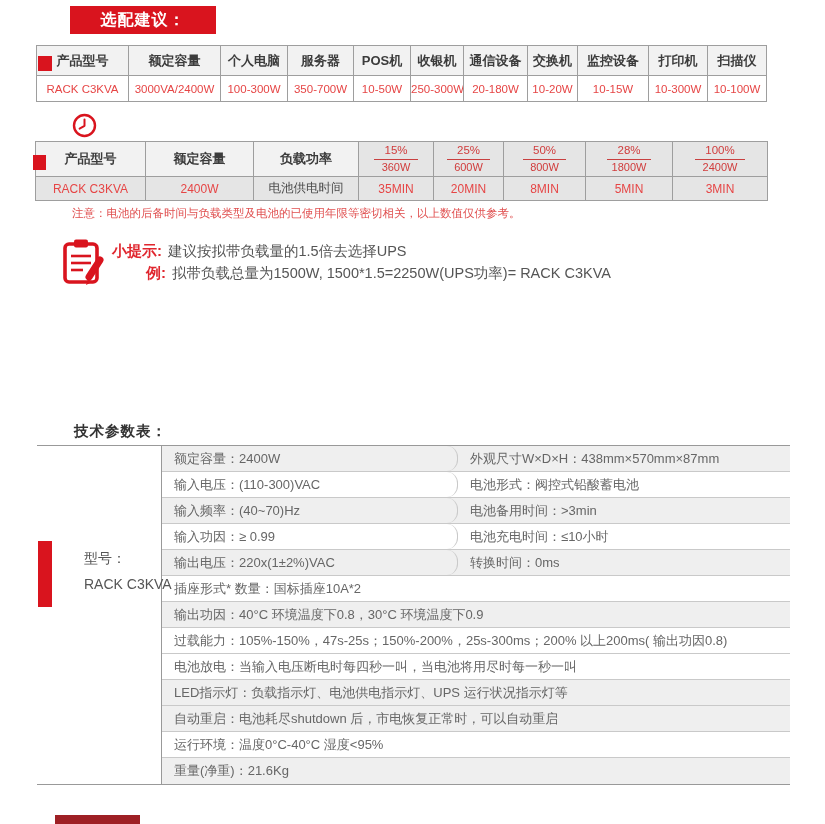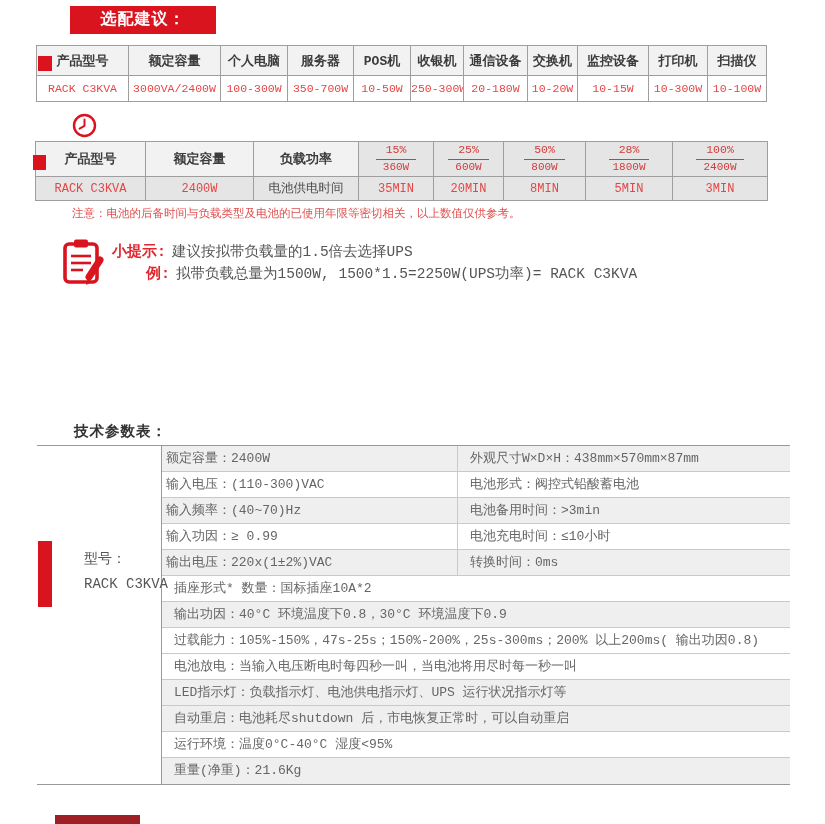--- a/index.html
+++ b/index.html
@@ -1,18 +1,18 @@
 <!DOCTYPE html>
 <html><head>
 <meta charset="utf-8">
 <style>
   * { margin:0; padding:0; box-sizing:border-box; }
   html,body { background:#fff; }
   body { font-family:"Liberation Sans","DejaVu Sans",sans-serif; }
-  .page { position:relative; width:825px; height:824px; background:#fff; overflow:hidden;font-family:Liberation Mono, monospace; }
+  .page { position:relative; width:825px; height:824px; background:#fff; overflow:hidden; }
 
   
   .tab-title { position:absolute; left:70px; top:6px; width:146px; height:28px;
     background:#d9141e; color:#fff; font-size:16px; font-weight:bold;
     text-align:center; line-height:28px; letter-spacing:1px; }
 
   
   .t1-wrap { position:absolute; left:36px; top:45px; }
   table { border-collapse:collapse; table-layout:fixed; }
   .t1 { width:730px; }
@@ -61,21 +61,21 @@
   .spec { position:absolute; left:37px; top:445px; width:753px; display:flex;
     border-top:1px solid #999; border-bottom:1px solid #999; }
   .spec-left { width:125px; border-right:1px solid #999; position:relative; }
   .spec-bar { position:absolute; left:1px; top:95px; width:14px; height:66px; background:#d9141e; }
   .spec-model-label { position:absolute; left:47px; top:104px; font-size:14px; color:#555; }
   .spec-model { position:absolute; left:47px; top:130px; font-size:14px; color:#555; white-space:nowrap; }
   .spec-right { flex:1; }
   .srow { height:26px; line-height:25px; border-bottom:1px solid #c9c9c9; font-size:13px; color:#666; white-space:nowrap; overflow:hidden; }
   .srow:last-child { border-bottom:none; }
   .srow.two { display:flex; }
-  .srow.two .c1 { width:296px; border-right:1px solid #c9c9c9; padding-left:4px; overflow:hidden; }
+  .srow.two .c1 { width:296px; border-right:1px solid #c9c9c9; padding-left:12px; overflow:hidden;border-radius:11px; }
   .srow.two .c2 { flex:1; padding-left:12px; overflow:hidden; }
   .srow.full { padding-left:12px; }
   .g { background:#efefef; }
   .w { background:#fff; }
 
   
   .next-partial { position:absolute; left:55px; top:815px; width:85px; height:9px; background:#9e2025; }
 </style>
 </head>
 <body>

